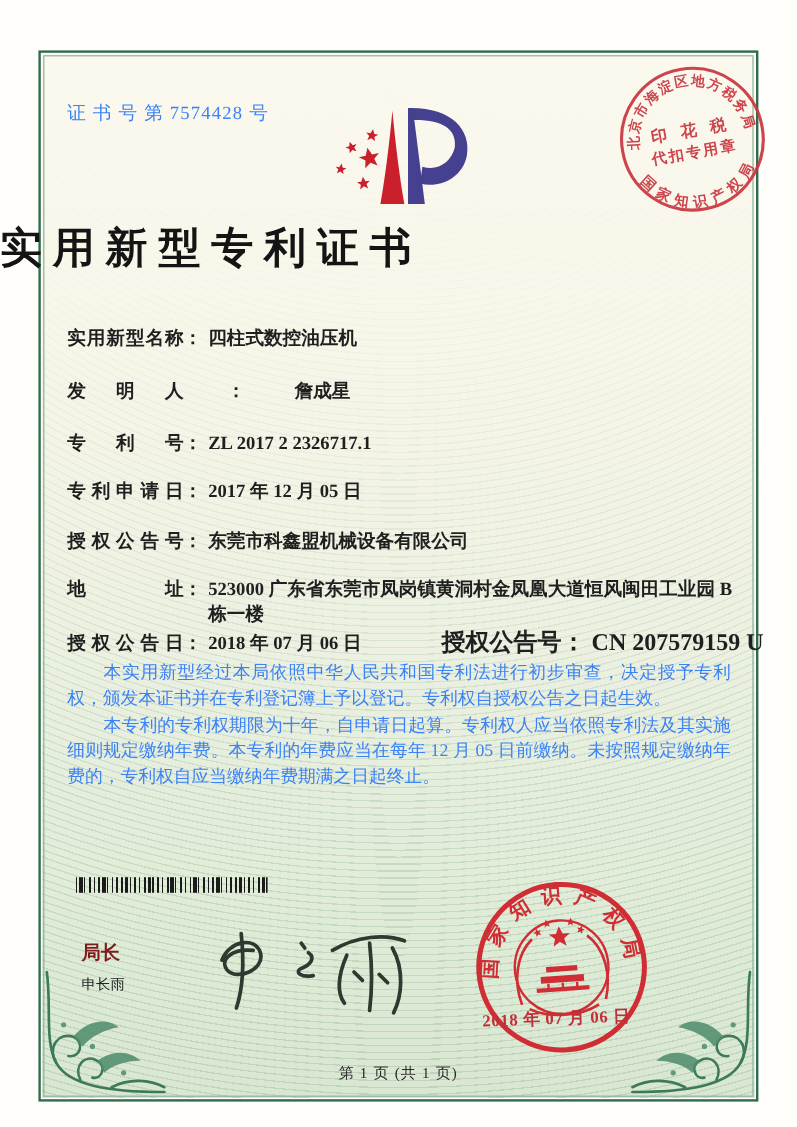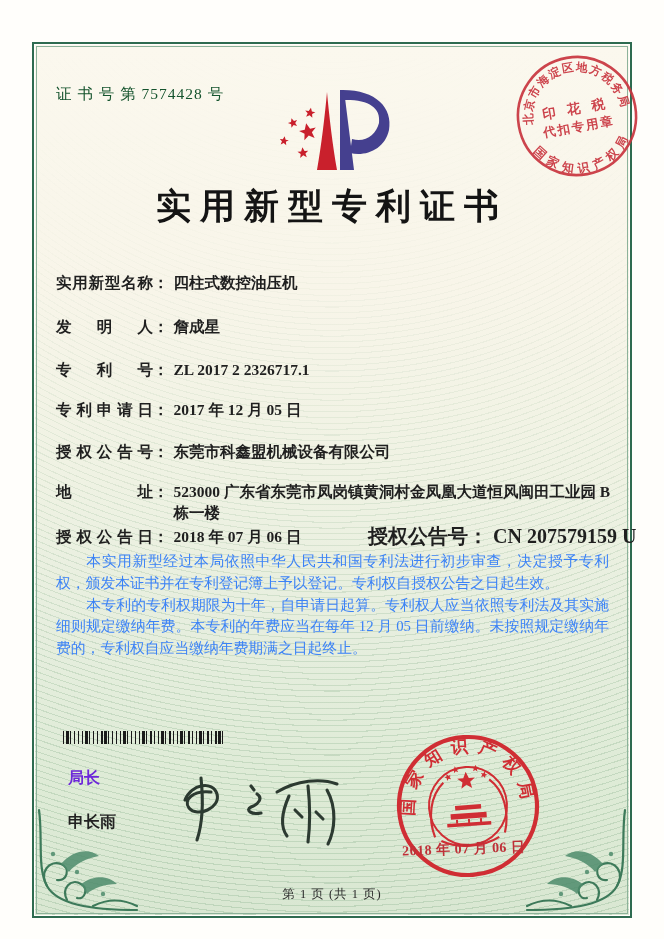--- a/index.html
+++ b/index.html
@@ -15,55 +15,55 @@
   .paper::after{
     content:"";position:absolute;inset:0;
     background:repeating-radial-gradient(90% 65% at 50% -28%,
       rgba(108,158,116,0) 0 4.5px, rgba(108,158,116,0.25) 4.5px 5.5px);
     -webkit-mask-image:linear-gradient(180deg,rgba(0,0,0,0) 0%,rgba(0,0,0,0.08) 22%,rgba(0,0,0,0.45) 45%,rgba(0,0,0,0.85) 70%,#000 100%);
             mask-image:linear-gradient(180deg,rgba(0,0,0,0) 0%,rgba(0,0,0,0.08) 22%,rgba(0,0,0,0.45) 45%,rgba(0,0,0,0.85) 70%,#000 100%);
   }
   .frame{position:absolute;left:32px;top:42px;width:596px;height:872px;border:2.5px solid #2e6b50;}
   .frame-inner{position:absolute;inset:2px;border:1px solid #8cb29a;}
 
-  .cert-no{position:absolute;left:56px;top:84px;font-size:15.5px;letter-spacing:1px;color:#14532d;font-weight:500;}
-  .title{position:absolute;left:0;top:183px;width:100%;text-align:center;font-size:35px;font-weight:700;letter-spacing:9px;color:#141414;}
+  .cert-no{position:absolute;left:56px;top:84px;font-size:15.5px;letter-spacing:1px;color:#3b82f6;font-weight:500;}
+  .title{position:absolute;left:0;top:183px;width:100%;font-size:35px;font-weight:700;letter-spacing:9px;color:#141414;}
 
   .logo{position:absolute;left:280px;top:80px;}
   .tax-stamp{position:absolute;left:511px;top:50px;transform:rotate(-10deg);opacity:.92;}
   .office-seal{position:absolute;left:393px;top:731px;transform:rotate(-4deg);opacity:.95;}
   .seal-date{position:absolute;left:402px;top:840px;width:140px;font-size:14px;font-weight:600;
     color:#bf3038;letter-spacing:.5px;transform:rotate(-2deg);}
 
   .row{position:absolute;left:56px;display:flex;align-items:flex-start;
     font-size:15.5px;font-weight:600;color:#1f1f1f;line-height:21px;}
   .flabel{display:inline-block;width:97px;text-align:justify;text-align-last:justify;}
   .fcolon{display:inline-block;margin-right:5px;}
   .fvalue{display:inline-block;max-width:438px;}
 
-  .row-name{top:272px;}   .row-inventor{top:316px;} .row-patno{top:359px;}
+  .row-name{top:272px;}   .row-inventor{top:316px;gap:36px;} .row-patno{top:359px;}
   .row-filing{top:399px;} .row-patentee{top:441px;} .row-address{top:481px;}
   .row-grantdate{top:526px;} .row-grantno{position:absolute;left:368px;top:526px;display:flex;
     font-size:20px;font-weight:600;line-height:21px;}
 
   .paras{position:absolute;left:56px;top:551px;width:553px;
     font-size:14.8px;line-height:21.8px;font-weight:500;color:#3b82f6;
     text-align:justify;}
   .paras p{margin:0;text-indent:2.05em;}
 
   .barcode{position:absolute;left:63px;top:731px;width:160px;height:13px;
     background:repeating-linear-gradient(90deg,
       #1a1a1a 0 1.5px,transparent 1.5px 3px,
       #1a1a1a 3px 6px,transparent 6px 7px,
       #1a1a1a 7px 8px,transparent 8px 11px,
       #1a1a1a 11px 12.5px,transparent 12.5px 15px,
       #1a1a1a 15px 16px,transparent 16px 19px);}
 
-  .signer-title{position:absolute;left:68px;top:768px;font-size:16px;font-weight:600;color:#6d28d9;}
-  .signer-name{position:absolute;left:68px;top:812px;font-size:16px;font-weight:700;color:#222;}
+  .signer-title{position:absolute;left:68px;top:784px;font-size:16px;font-weight:600;color:#7f1d1d;}
+  .signer-name{position:absolute;left:68px;top:812px;font-size:12px;font-weight:400;color:#222;}
   .signature{position:absolute;left:145px;top:752px;}
 
   .flourish{position:absolute;width:110px;height:105px;}
   .flourish-bl{left:33px;top:808px;}
   .flourish-br{left:521px;top:808px;transform:scaleX(-1);}
 
   .footer{position:absolute;left:0;top:886px;width:100%;text-align:center;
     font-size:12.5px;letter-spacing:1px;color:#2a2a2a;font-weight:500;}
 </style>
 </head>

